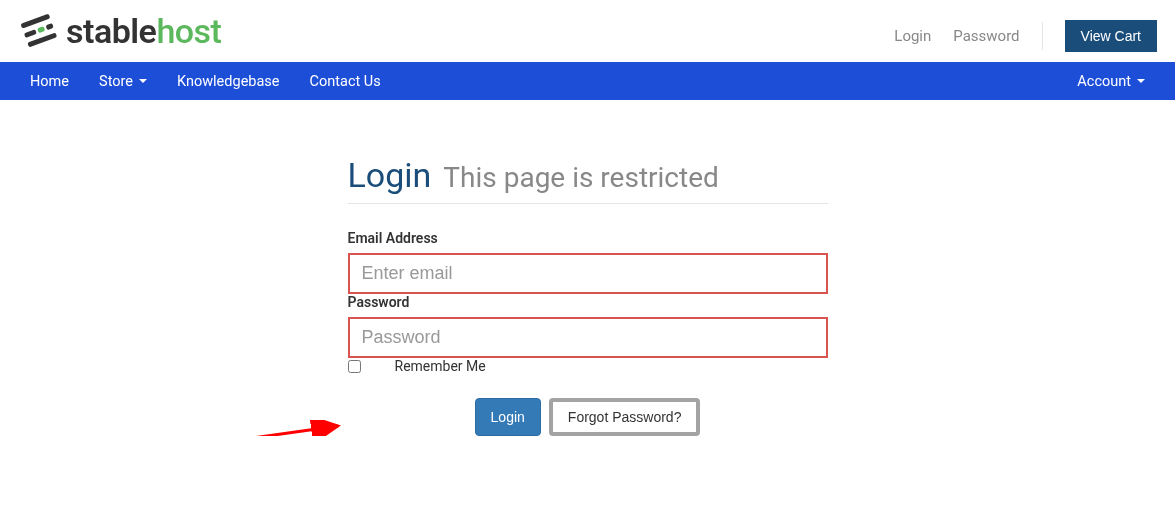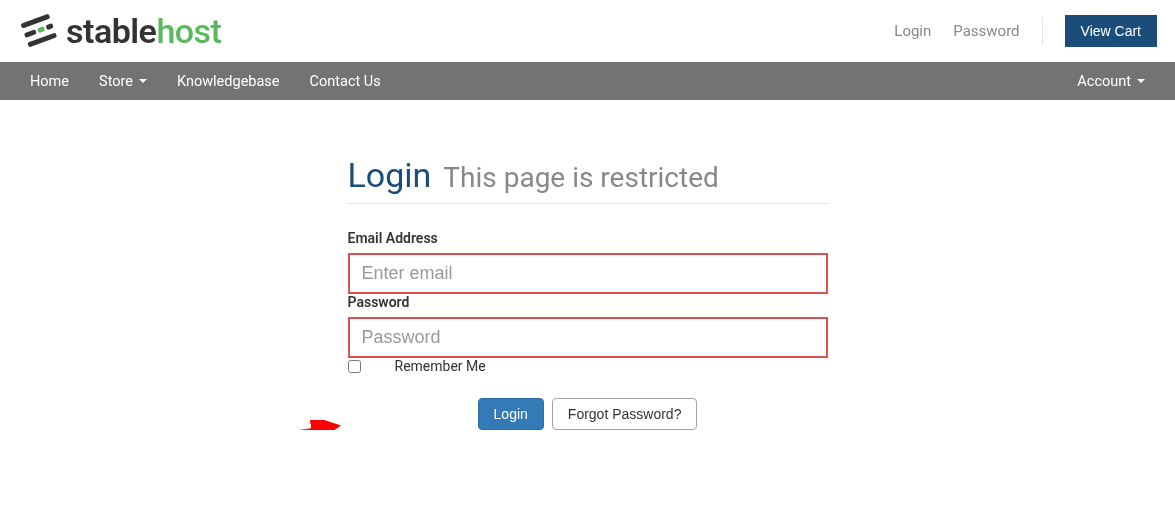--- a/index.html
+++ b/index.html
@@ -4,21 +4,21 @@
 <style>
   * { box-sizing: border-box; margin: 0; padding: 0; }
   body {
     font-family: -apple-system, BlinkMacSystemFont, "Segoe UI", Roboto, "Helvetica Neue", Arial, sans-serif;
     background: #fff;
     color: #333;
     width: 1175px;
   }
   .top-bar {
     display: flex;
-    align-items: center;
+    align-items: flex-end;
     justify-content: space-between;
     padding: 10px 18px;
     background: #fff;
   }
   .logo {
     display: flex;
     align-items: center;
     gap: 6px;
   }
   .logo-text {
@@ -48,21 +48,21 @@
     background: #1a4d7a;
     color: #fff;
     border: none;
     border-radius: 0;
     padding: 8px 16px;
     font-size: 14px;
     cursor: pointer;
     font-weight: 500;
   }
   .nav-bar {
-    background: #737373;
+    background: #1d4ed8;
     display: flex;
     align-items: center;
     justify-content: space-between;
     padding: 0 30px;
     height: 38px;
   }
   .nav-left, .nav-right {
     display: flex;
     align-items: center;
     gap: 30px;
@@ -147,21 +147,21 @@
     background: #337ab7;
     border: 1px solid #2e6da4;
     color: #fff;
     padding: 7px 15px;
     font-size: 14px;
     border-radius: 4px;
     cursor: pointer;
   }
   .btn-default {
     background: #fff;
-    border: 1px solid #a3a3a3;
+    border: 4px solid #a3a3a3;
     color: #333;
     padding: 7px 15px;
     font-size: 14px;
     border-radius: 4px;
     cursor: pointer;
   }
   .arrow-annotation {
     position: absolute;
     left: -200px;
     top: 22px;

